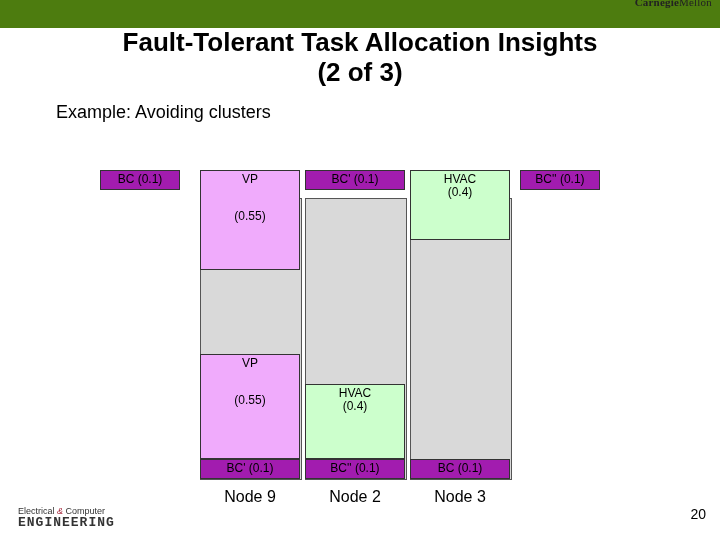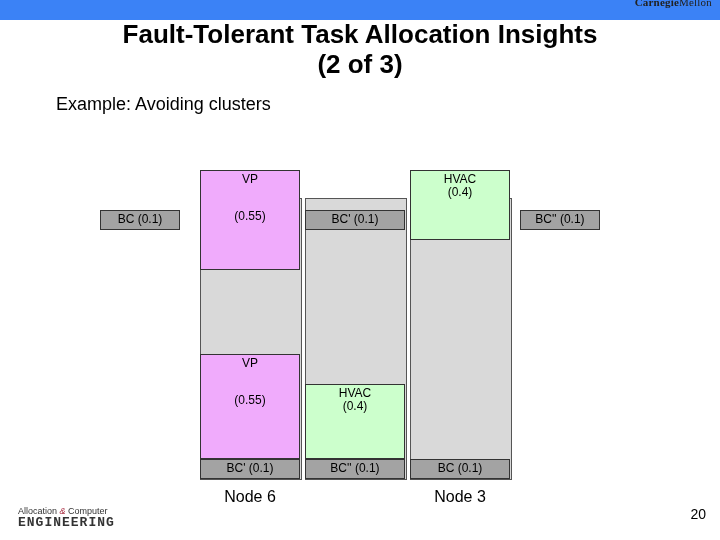--- a/index.html
+++ b/index.html
@@ -7,22 +7,22 @@
     padding: 0;
     width: 720px;
     height: 540px;
     background: #fff;
     font-family: Arial, Helvetica, sans-serif;
     position: relative;
     overflow: hidden;
   }
   .topbar {
     width: 720px;
-    height: 20px;
-    background: #3b82f6;
+    height: 28px;
+    background: #4d7c0f;
     position: relative;
   }
   .cmu-wordmark {
     position: absolute;
     right: 8px;
     top: -4px;
     font-family: "Times New Roman", serif;
     font-size: 11px;
     color: #222;
     letter-spacing: 0.2px;
@@ -64,21 +64,21 @@
     box-sizing: border-box;
     border: 1px solid #333;
     font-size: 12px;
     text-align: center;
     display: flex;
     flex-direction: column;
     justify-content: flex-start;
     padding-top: 2px;
     line-height: 1.1;
   }
-  .yellow { background: #a3a3a3; margin-top: 40px; }
+  .yellow { background: #a21caf; }
   .lav    { background: #f0abfc; gap: 24px; }
   .green  { background: #ccffcc; }
 
   
   .row-top .task { top: 0; height: 20px; width: 80px; padding-top:2px;}
 
   .node-label {
     position: absolute;
     bottom: 4px;
     width: 100px;
@@ -167,26 +167,27 @@
     <span>(0.4)</span>
   </div>
   <div class="task yellow" style="left:205px; bottom:31px; width:100px; height:20px;">
     <span>BC'' (0.1)</span>
   </div>
 
   <div class="task yellow" style="left:310px; bottom:31px; width:100px; height:20px;">
     <span>BC (0.1)</span>
   </div>
 
-  <div class="node-label n1">Node 6</div>
+  <div class="node-label n1">Node 9</div>
+  <div class="node-label n2">Node 2</div>
   <div class="node-label n3">Node 3</div>
 </div>
 
 <div class="footer-logo">
   <div>
-    <span>Allocation</span>
+    <span>Electrical</span>
     <span class="amp">&amp;</span>
     <span>Computer</span>
   </div>
   <div class="ece">ENGINEERING</div>
 </div>
 
 <div class="slideno">20</div>
 
 </body></html>

